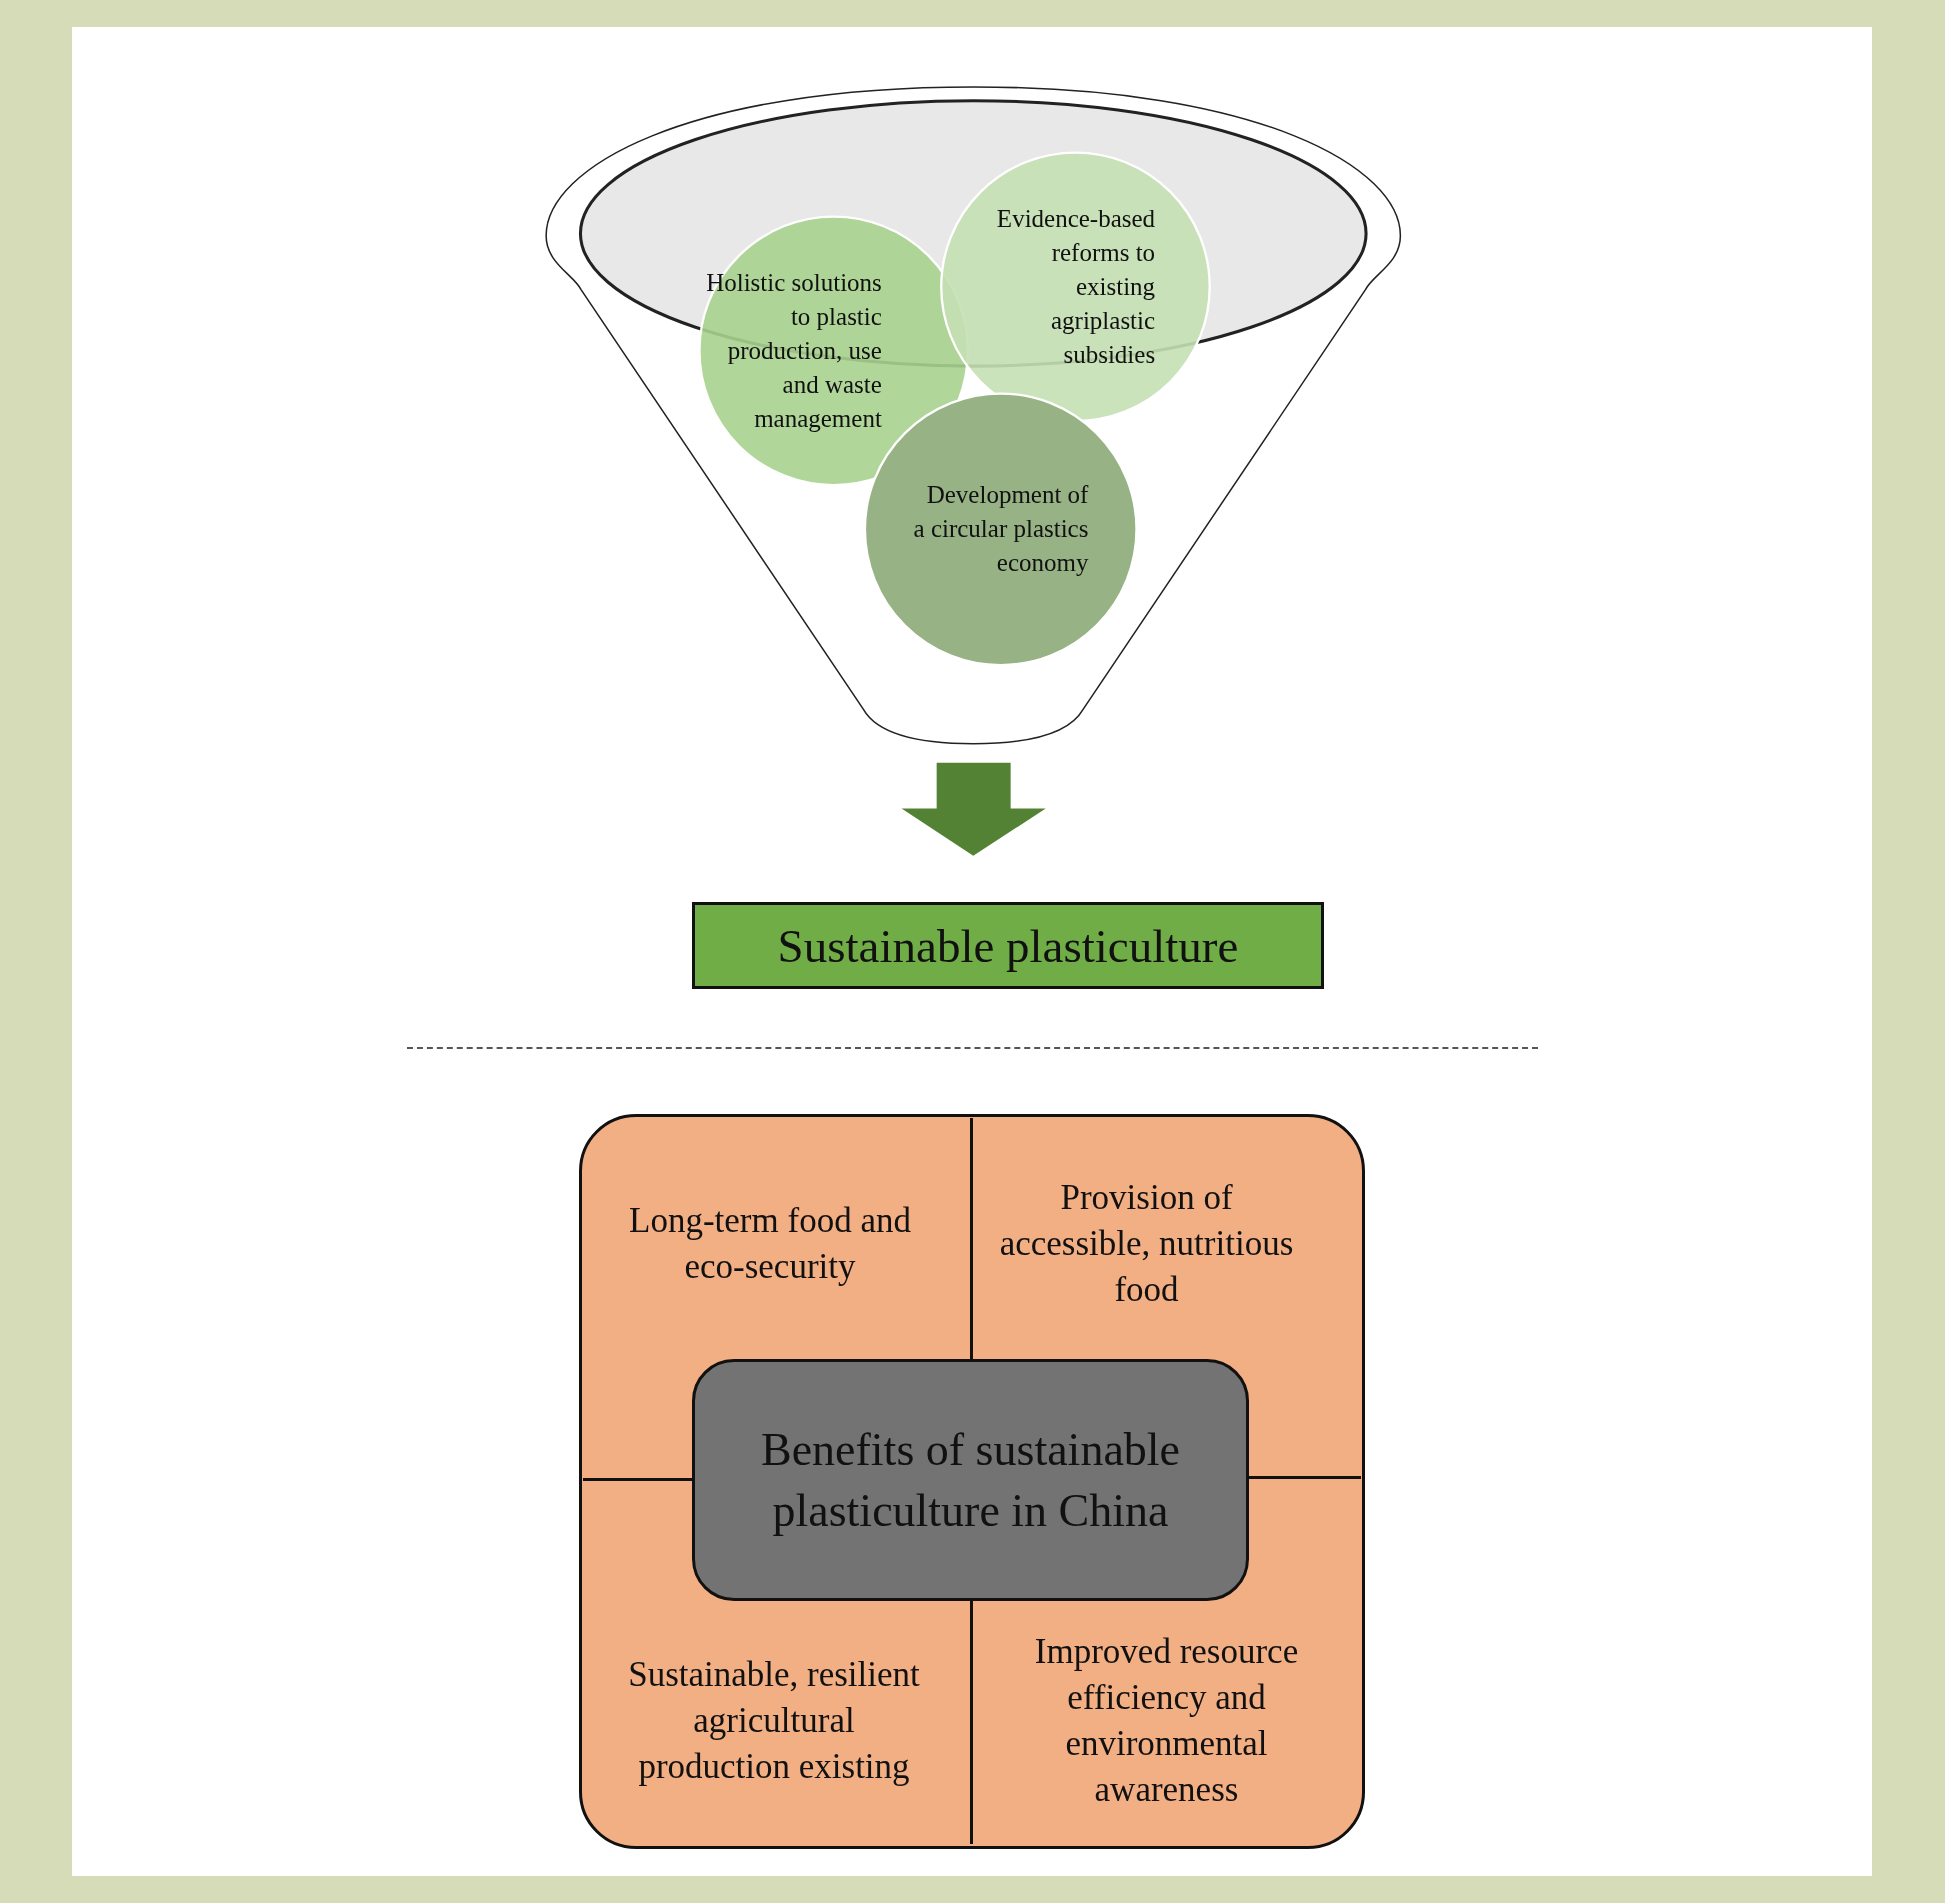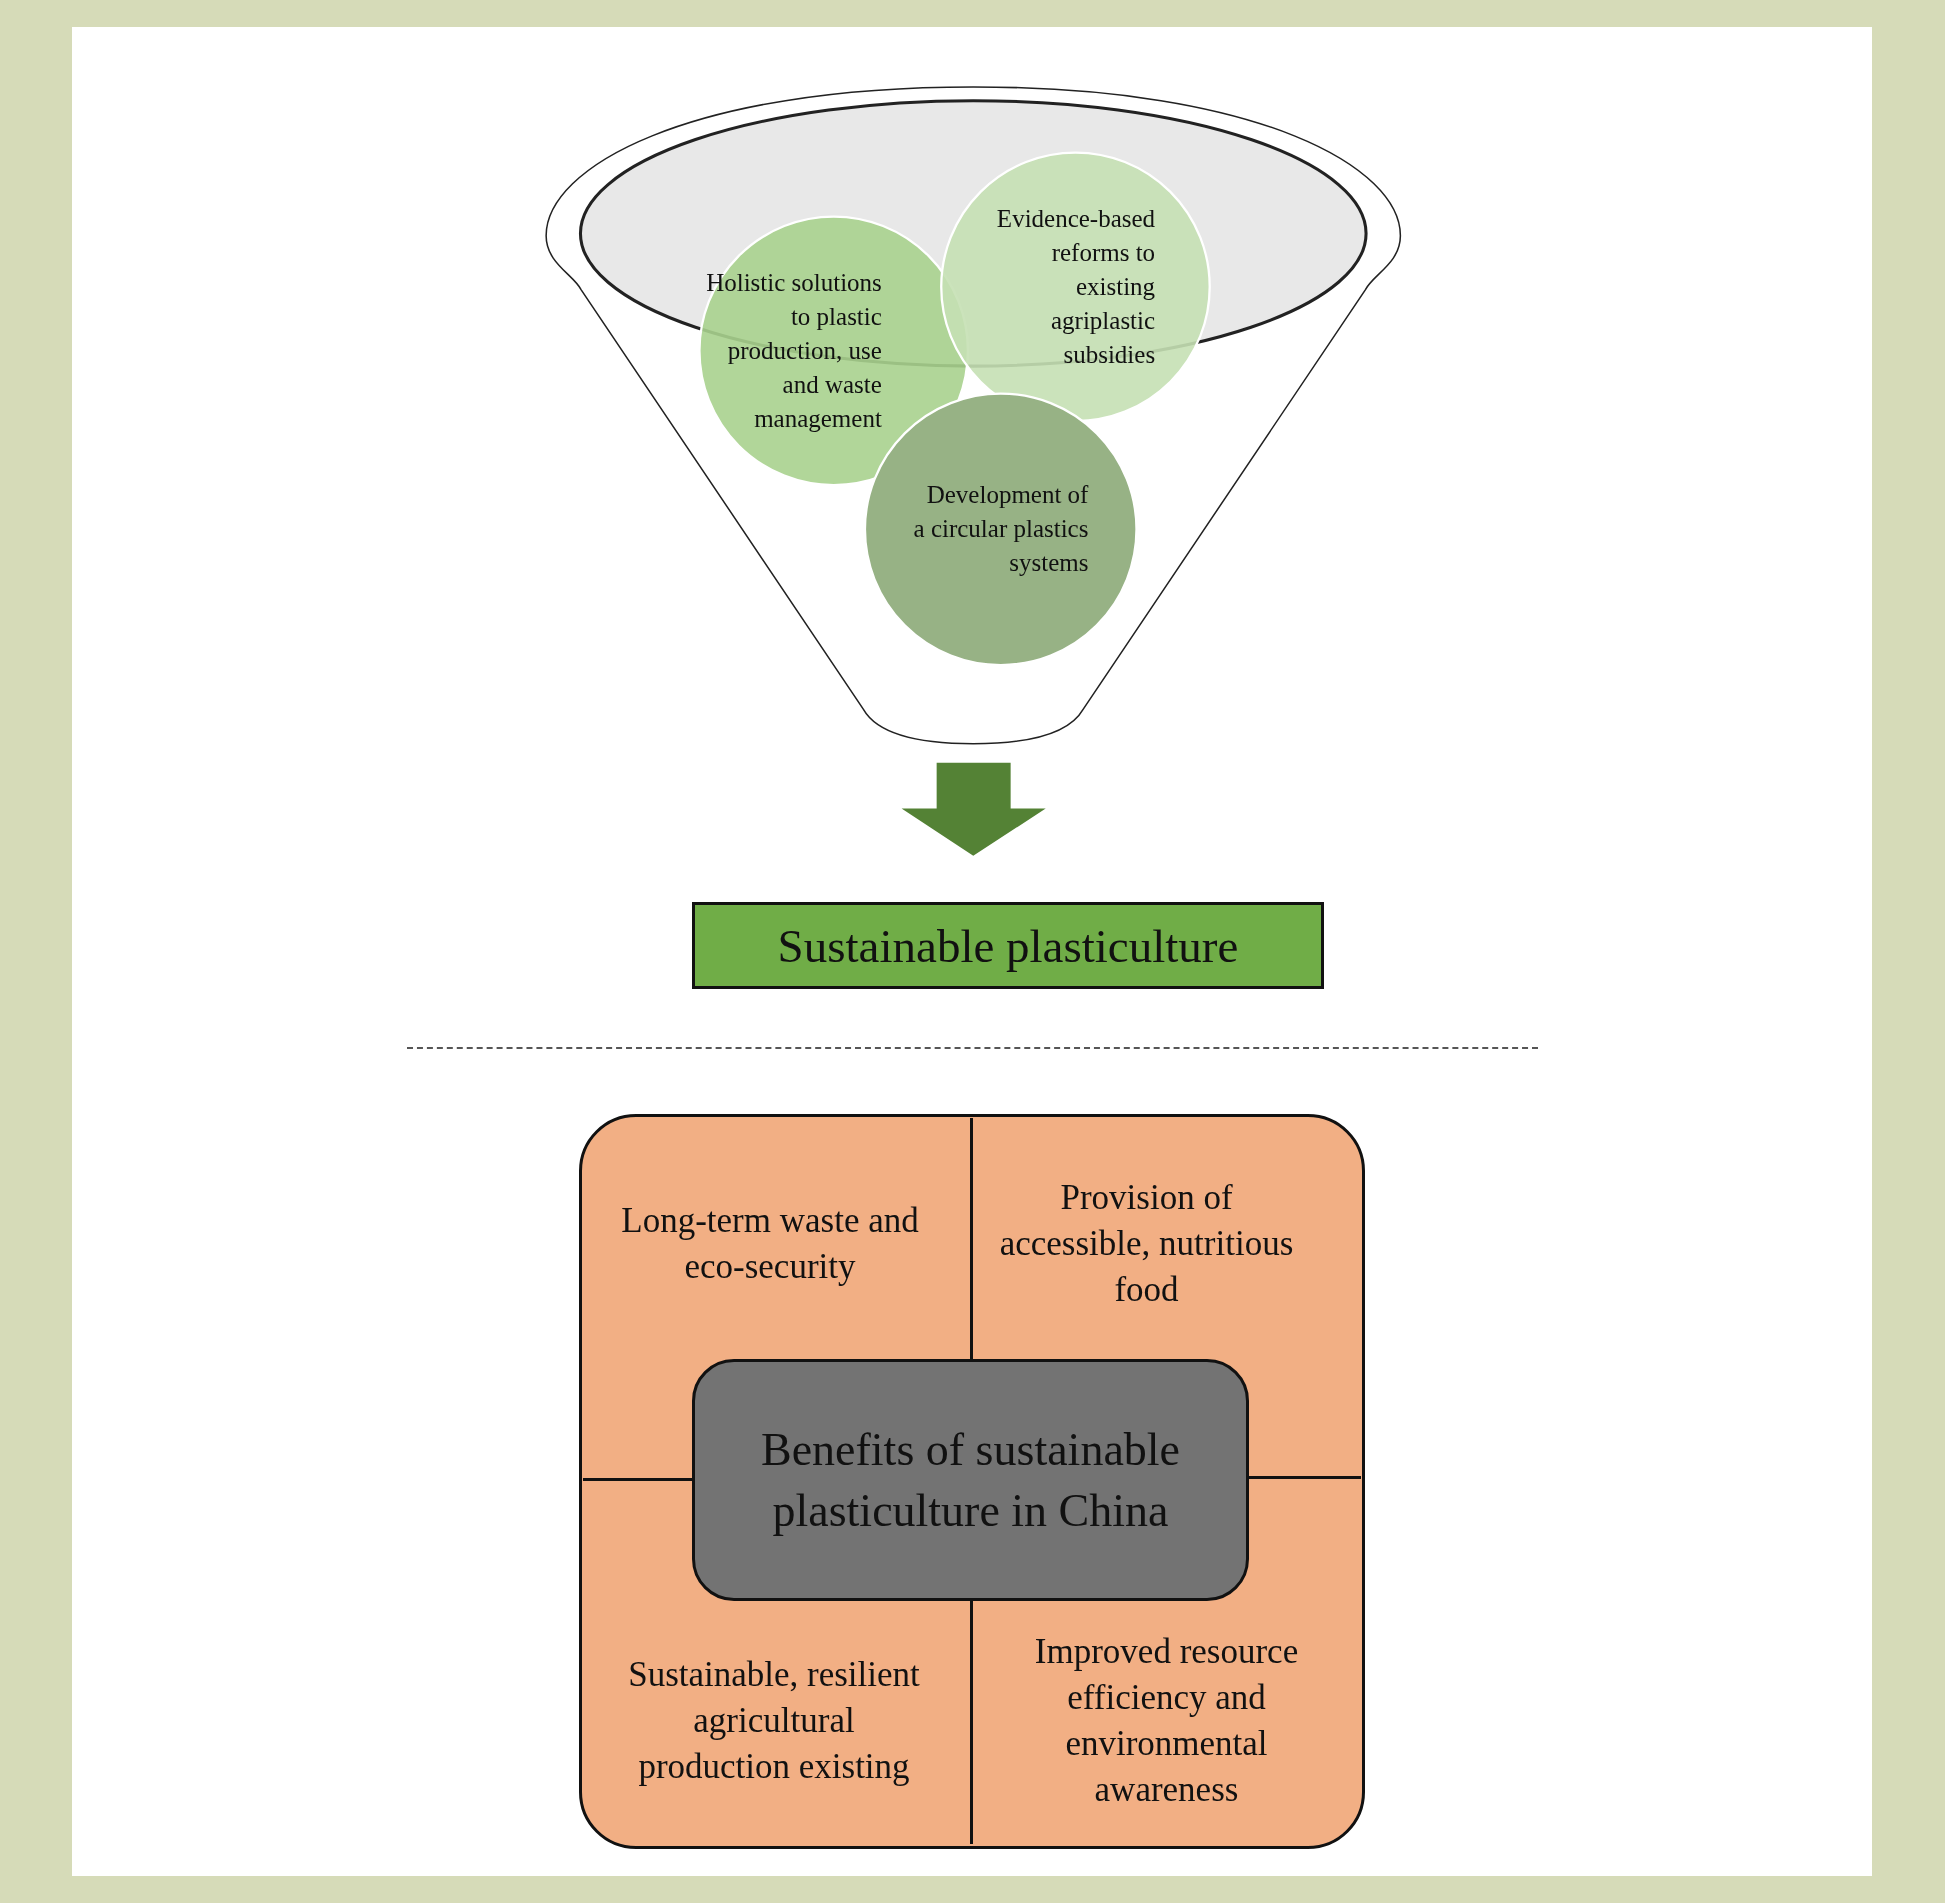--- a/index.html
+++ b/index.html
@@ -103,36 +103,36 @@
 production, use
 and waste
 management</div>
 <div class="circle-text" style="left:954px; top:165px; width:244px; height:244px;">Evidence-based
 reforms to
 existing
 agriplastic
 subsidies</div>
 <div class="circle-text" style="left:879px; top:407px; width:244px; height:244px;">Development of
 a circular plastics
-systems</div>
+economy</div>
 
 <div class="title-box">
   <span>Sustainable plasticulture</span>
 </div>
 
 <div class="divider"></div>
 
 <div class="benefits"></div>
 
 <div class="vline" style="left:970px; top:1118px; width:3.1px; height:243px;"></div>
 <div class="vline" style="left:970px; top:1600px; width:3.1px; height:244px;"></div>
 <div class="hline" style="left:583px; top:1478px; width:110px; height:3.1px;"></div>
 <div class="hline" style="left:1248px; top:1476px; width:113px; height:3.1px;"></div>
 
-<div class="quad-text" style="left:587px; top:1129px; width:366px; height:229px;">Long-term waste and
+<div class="quad-text" style="left:587px; top:1129px; width:366px; height:229px;">Long-term food and
 eco-security</div>
 <div class="quad-text" style="left:956px; top:1129px; width:381px; height:229px;">Provision of
 accessible, nutritious
 food</div>
 <div class="quad-text" style="left:587px; top:1610px; width:374px; height:221px;">Sustainable, resilient
 agricultural
 production existing</div>
 <div class="quad-text" style="left:976px; top:1610px; width:381px; height:221px;">Improved resource
 efficiency and
 environmental

